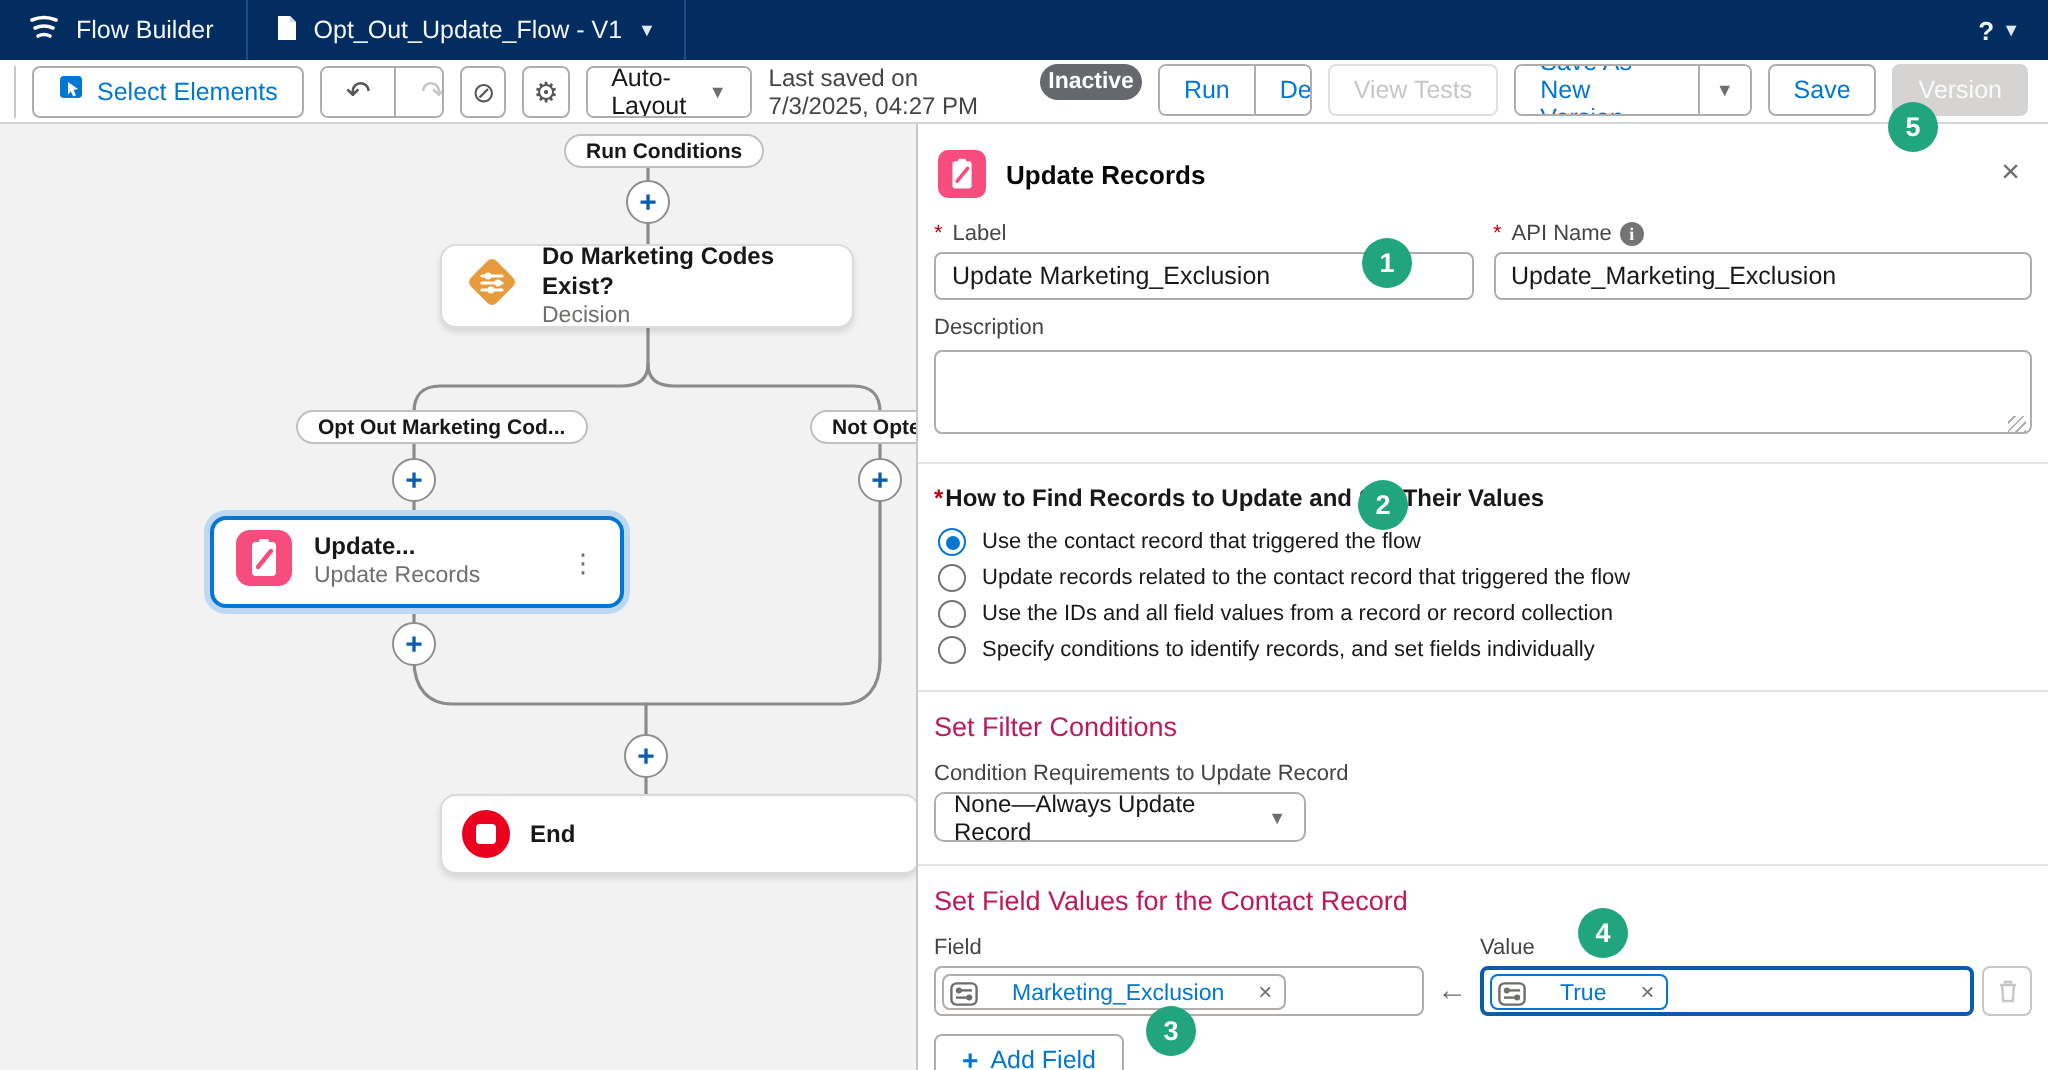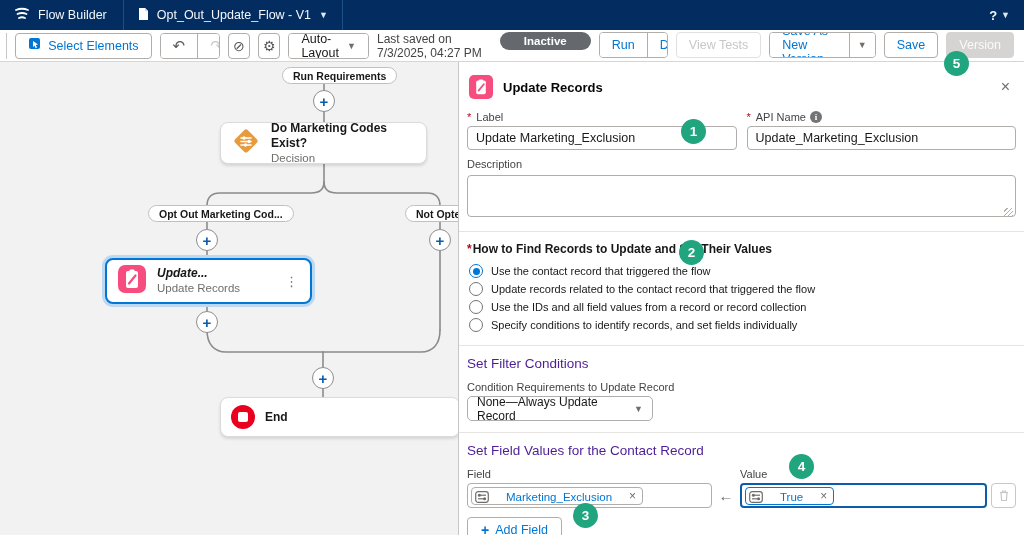--- a/index.html
+++ b/index.html
@@ -21,21 +21,21 @@
          background:#fff; border:1px solid #b0adab; border-radius:4px; font-size:12.5px; color:#0176d3; cursor:pointer; white-space:nowrap; }
   .btn.icon-only { width:28px; padding:0; color:#54565a; font-size:14px; }
   .btn-group { display:inline-flex; height:26px; border:1px solid #b0adab; border-radius:4px; overflow:hidden; }
   .btn-group .seg { display:inline-flex; align-items:center; justify-content:center; padding:0 12px; font-size:12.5px; color:#0176d3; background:#fff; cursor:pointer; }
   .btn-group .seg + .seg { border-left:1px solid #b0adab; }
   .seg.icon-seg { padding:0 8px; font-size:9px; color:#706e6b; }
   .disabled-btn { color:#c9c7c5 !important; border-color:#e0e0e0 !important; cursor:default; }
   .brand-disabled { background:#d6d4d2; border-color:#d6d4d2; color:#fafafa; cursor:default; }
   .tb-right { margin-left:auto; display:flex; align-items:flex-start; gap:8px; }
   .lastsaved { font-size:12px; color:#444; margin-right:2px; }
-  .status-pill { background:#65696d; color:#fff; font-size:11.5px; font-weight:bold; padding:3px 24px; border-radius:11px; }
+  .status-pill { background:#65696d; color:#fff; font-size:11.5px; font-weight:bold; padding:3px 4px; border-radius:11px; }
   .undo-glyph { font-size:15px; color:#54565a; }
   .undo-glyph.dis { color:#c9c7c5; }
 
   
   .main { display:flex; height:473px; }
   .canvas { position:relative; width:458px; height:473px; background:#f3f2f2; overflow:hidden; flex:none; }
   .canvas svg.wires { position:absolute; left:0; top:0; }
 
   .flow-pill { position:absolute; background:#fff; border:1px solid #c2c0be; border-radius:10px; height:17px;
                display:flex; align-items:center; padding:0 10px; font-size:10.5px; font-weight:bold; color:#181818; white-space:nowrap; }
@@ -72,21 +72,21 @@
   .grip { position:absolute; right:3px; bottom:3px; width:9px; height:9px;
           background:repeating-linear-gradient(135deg, transparent 0 2px, #b0adab 2px 3px); }
   .hr { border:none; border-top:1px solid #e6e4e2; margin:11px -8px 10px -8px; }
 
   .group-label { font-size:12px; font-weight:bold; color:#181818; margin-bottom:6px; }
   .radio-row { display:flex; align-items:center; gap:8px; padding:2px 2px; font-size:11px; color:#181818; cursor:pointer; }
   .radio { width:14px; height:14px; border-radius:50%; border:1px solid #747474; background:#fff; flex:none; position:relative; }
   .radio.checked { border-color:#0176d3; }
   .radio.checked::after { content:""; position:absolute; left:2.5px; top:2.5px; width:7px; height:7px; border-radius:50%; background:#0176d3; }
 
-  .h3 { font-size:13.5px; color:#4c1d95; margin:2px 0 10px 0; font-weight:400; }
+  .h3 { font-size:13.5px; color:#be185d; margin:2px 0 10px 0; font-weight:400; }
   .select-box { width:186px; height:25px; border:1px solid #b0adab; border-radius:5px; display:flex; align-items:center; padding:0 9px; gap:8px; font-size:12px; color:#181818; cursor:pointer; }
   .select-box .sel-txt { flex:1; }
   .select-box .caret { font-size:9px; color:#706e6b; }
 
   .fv-grid { display:grid; grid-template-columns:245px 28px 247px 1fr; align-items:end; }
   .pill-input { height:25px; border:1px solid #b0adab; border-radius:4px; background:#fff; display:flex; align-items:center; padding:0 3px; }
   .pill-input.focused { border:2px solid #0b5cab; }
   .res-pill { display:inline-flex; align-items:flex-end; gap:17px; border:1px solid #b0adab; border-radius:4px; padding:1px 6px 1px 3px; background:#fff; font-size:11.5px; color:#0176d3; cursor:pointer; }
   .res-pill .x { color:#706e6b; font-size:12px; }
   .res-pill.sel { border:1.5px solid #0176d3; }
@@ -202,21 +202,21 @@
         <path d="M324 120 C324 128 319 131 311 131 L220 131 C211 131 207 136 207 144 L207 196"></path>
         <path d="M324 120 C324 128 329 131 337 131 L427 131 C436 131 440 136 440 144 L440 268"></path>
         <path d="M207 242 L207 268"></path>
         <path d="M207 268 C207 282 214 290 226 290 L323 290"></path>
         <path d="M440 268 C440 282 433 290 421 290 L323 290"></path>
         <path d="M323 290 L323 335"></path>
       </g>
     </svg>
 
     <div class="flow-pill" style="left:282px; top:5px;">
-      <span>Run Requirements</span>
+      <span>Run Conditions</span>
     </div>
 
     <div class="plus-node" style="left:313px; top:28px;">+</div>
 
     <div class="node-card" style="left:220px; top:60px; width:207px; height:42px;">
       <span>
         <svg width="30" height="30" viewBox="0 0 30 30">
             <rect x="6" y="6" width="18" height="18" rx="3" transform="rotate(45 15 15)" fill="#e89b3c"></rect>
             <g stroke="#ffffff" stroke-width="1.6" stroke-linecap="round">
               <line x1="10" y1="12" x2="20" y2="12"></line>
@@ -247,21 +247,21 @@
     <div class="node-card selected" style="left:105px; top:196px; width:207px; height:46px;">
       <span>
         <svg width="30" height="30" viewBox="0 0 30 30">
             <rect x="1" y="1" width="28" height="28" rx="7" fill="#f64d7e"></rect>
             <rect x="9" y="7" width="12" height="17" rx="2" fill="#ffffff"></rect>
             <rect x="12.5" y="5.5" width="5" height="3" rx="1" fill="#ffffff"></rect>
             <line x1="12" y1="19.5" x2="18.5" y2="11.5" stroke="#f64d7e" stroke-width="2.2" stroke-linecap="round"></line>
           </svg>
       </span>
       <span class="titles">
-        <span class="t1" style="display:block;font-style:italic;">Update...</span>
+        <span class="t1" style="display:block;">Update...</span>
         <span class="t2" style="display:block;">Update Records</span>
       </span>
       <span class="kebab">⋮</span>
     </div>
 
     <div class="plus-node" style="left:196px; top:249px;">+</div>
     <div class="plus-node" style="left:312px; top:305px;">+</div>
 
     <div class="node-card" style="left:220px; top:335px; width:240px; height:40px;">
       <span class="end-icon">

